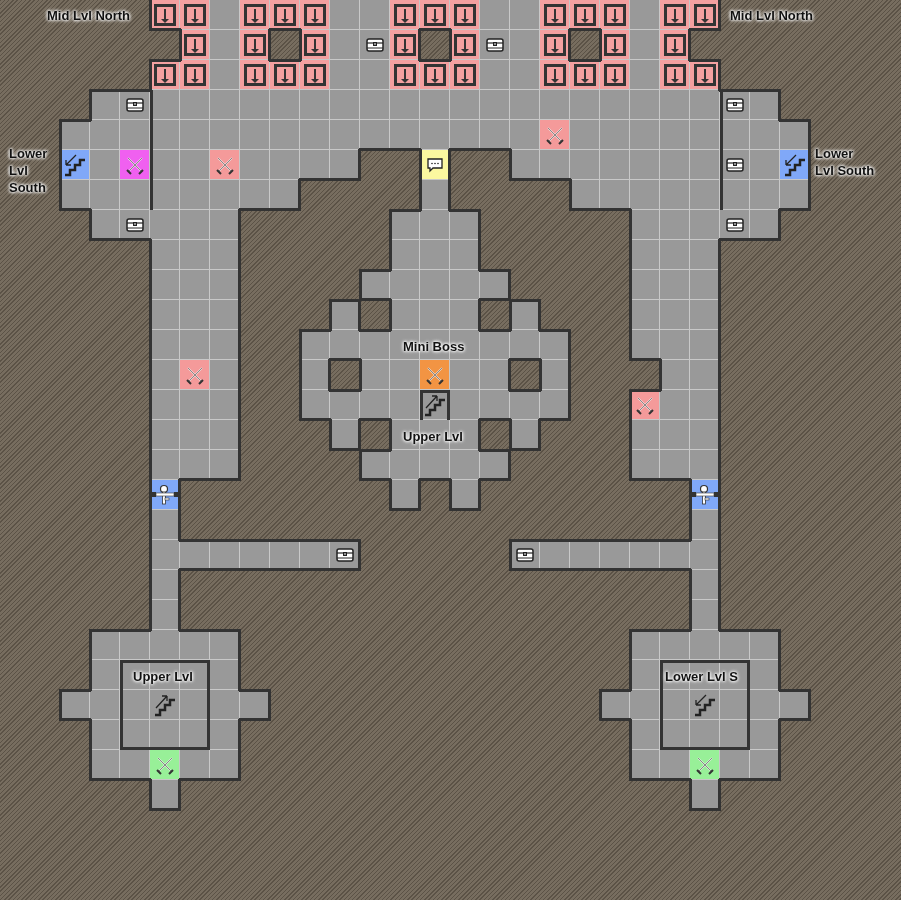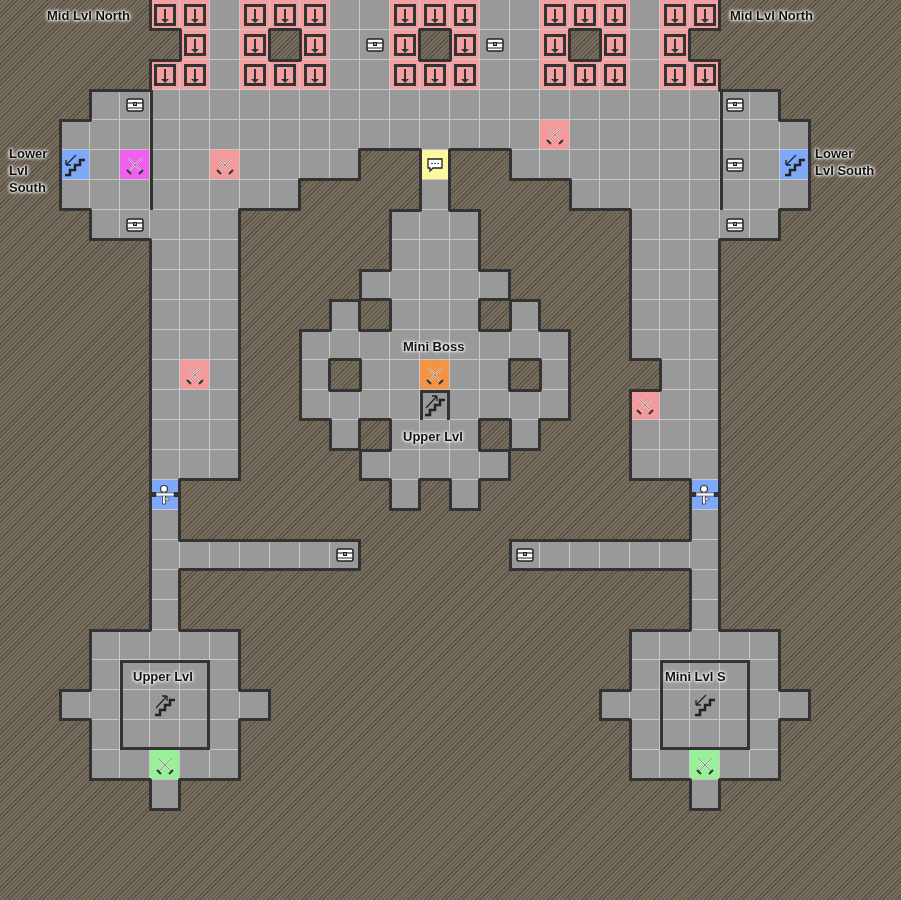--- a/index.html
+++ b/index.html
@@ -985,14 +985,14 @@
     <div class="wall" style="left: 420px; top: 390px; width: 30px; height: 3px;"></div>
     <div class="wall" style="left: 420px; top: 390px; width: 3px; height: 30px;"></div>
     <div class="wall" style="left: 447px; top: 390px; width: 3px; height: 30px;"></div>
     <div class="label" style="left: 47px; top: 7px;">Mid Lvl North</div>
     <div class="label" style="left: 730px; top: 7px;">Mid Lvl North</div>
     <div class="label" style="left: 9px; top: 145px;">Lower<br>Lvl<br>South</div>
     <div class="label" style="left: 815px; top: 145px;">Lower<br>Lvl South</div>
     <div class="label" style="left: 403px; top: 338px;">Mini Boss</div>
     <div class="label" style="left: 403px; top: 428px;">Upper Lvl</div>
     <div class="label" style="left: 133px; top: 668px;">Upper Lvl</div>
-    <div class="label" style="left: 665px; top: 668px;">Mini Lvl S</div>
+    <div class="label" style="left: 665px; top: 668px;">Lower Lvl S</div>
   </div>
 
 </body></html>

